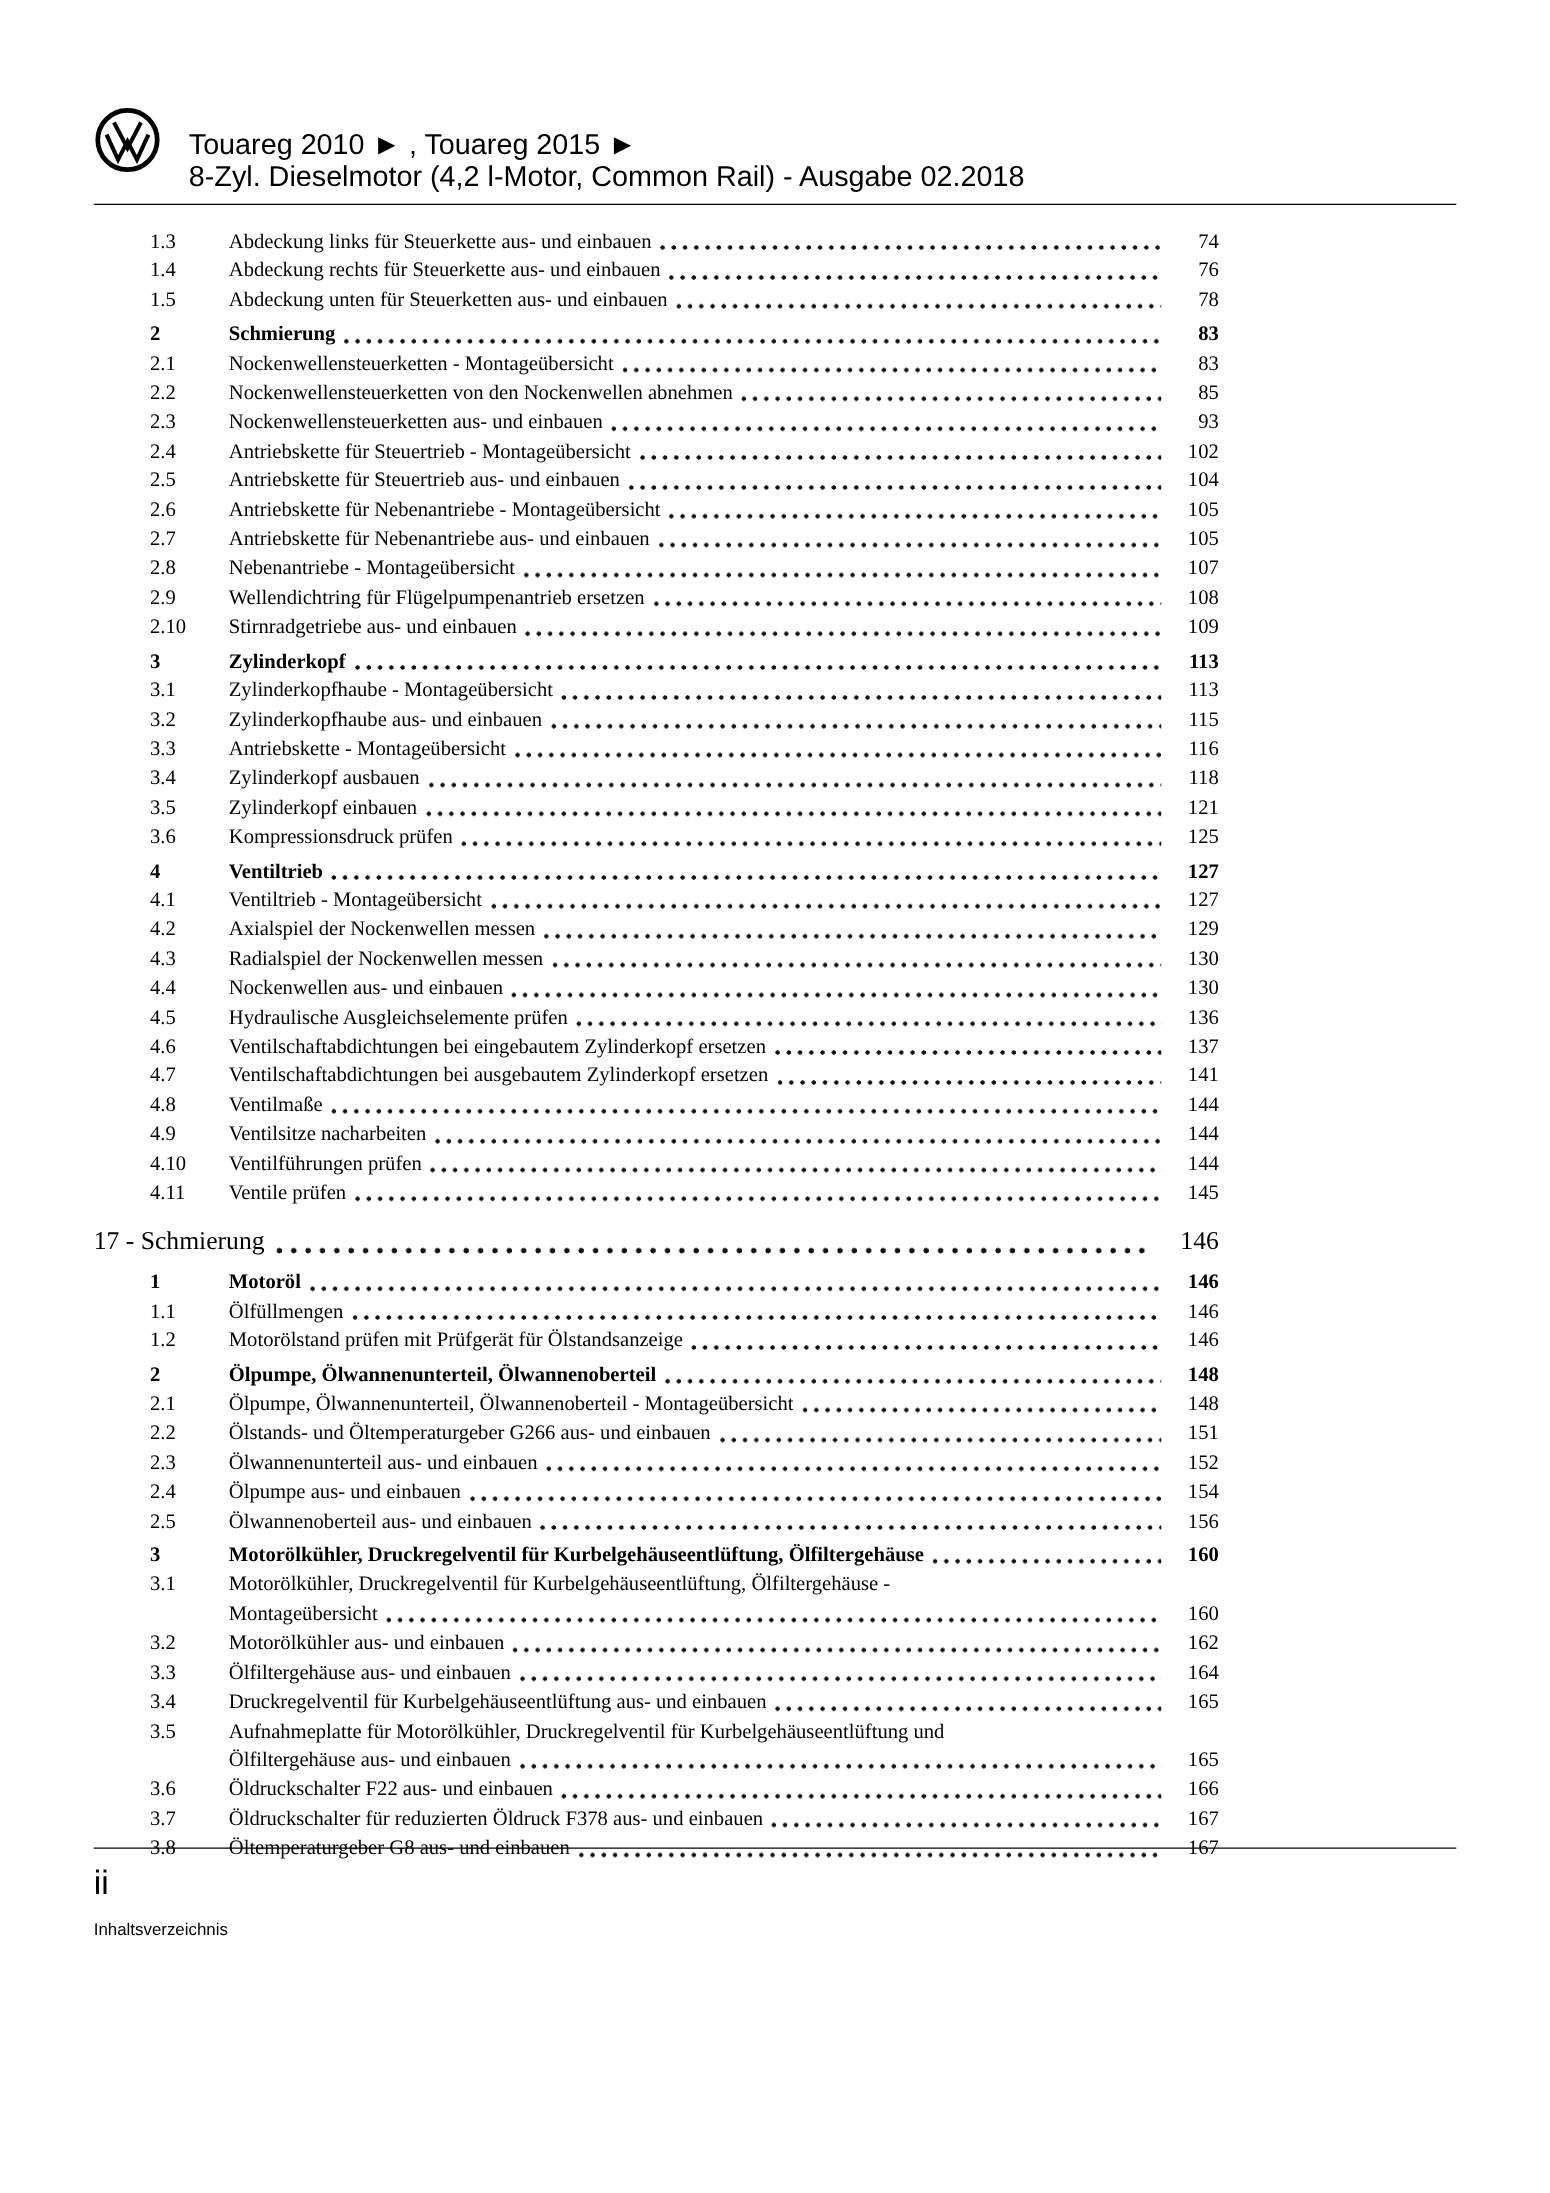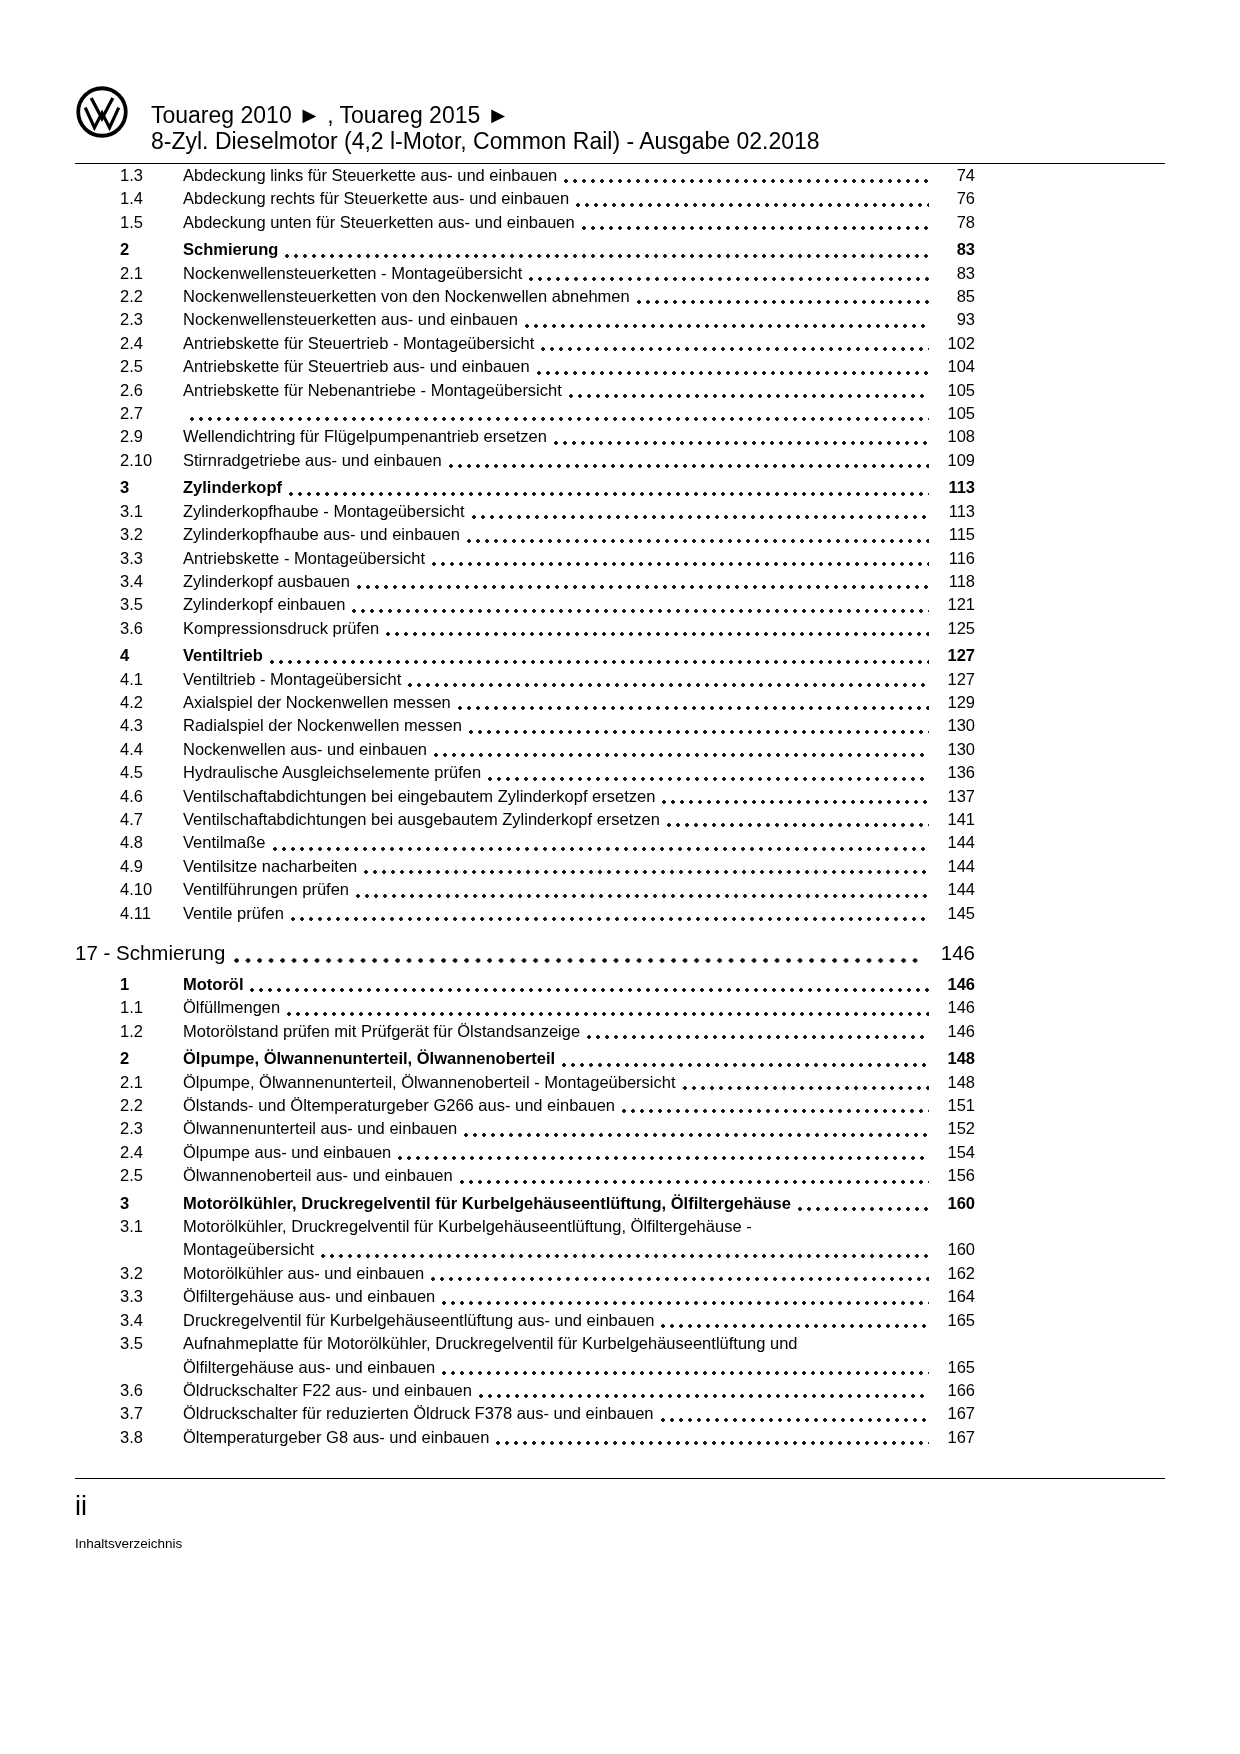--- a/index.html
+++ b/index.html
@@ -14,21 +14,21 @@
   .content { padding:0 75px; }
 
   
   .header { display:flex; align-items:center; gap:22px; padding-top:70px; }
   .logo { width:54px; height:54px; flex:0 0 auto; }
   .logo svg { width:54px; height:54px; display:block; }
   .header-text { font-size:23px; line-height:26px;margin-top:32px; }
   .rule { border-top:1.6px solid #000; margin-top:9px; }
 
   
-  .toc { padding-right:190px; font-size:16.5px; }
+  .toc { margin-top:17px; padding-right:190px; font-size:16.5px;font-family:Liberation Serif, serif; }
   .row { display:flex; line-height:23.4px; padding-left:45px; }
   .row.bold { font-weight:bold; margin-top:4px; }
   .num { flex:0 0 63px; }
   .title { flex:0 1 auto; }
   .leader {
     flex:1 1 14px; min-width:14px;
     align-self:flex-end;
     height:4px; margin:0 6px 4px 7px;
     background-image: radial-gradient(circle at 2px 2px, #111 1.55px, transparent 1.9px);
     background-size:9px 4px;
@@ -137,22 +137,29 @@
           <span class="pnum">104</span>
         </div>
         <div class="row">
           <span class="num">2.6</span>
           <span class="title">Antriebskette für Nebenantriebe - Montageübersicht</span>
           <span class="leader"></span>
           <span class="pnum">105</span>
         </div>
         <div class="row">
           <span class="num">2.7</span>
+          <span class="title">Antriebskette für Nebenantriebe aus- und einbauen</span>
           <span class="leader"></span>
           <span class="pnum">105</span>
+        </div>
+        <div class="row">
+          <span class="num">2.8</span>
+          <span class="title">Nebenantriebe - Montageübersicht</span>
+          <span class="leader"></span>
+          <span class="pnum">107</span>
         </div>
         <div class="row">
           <span class="num">2.9</span>
           <span class="title">Wellendichtring für Flügelpumpenantrieb ersetzen</span>
           <span class="leader"></span>
           <span class="pnum">108</span>
         </div>
         <div class="row">
           <span class="num">2.10</span>
           <span class="title">Stirnradgetriebe aus- und einbauen</span>

